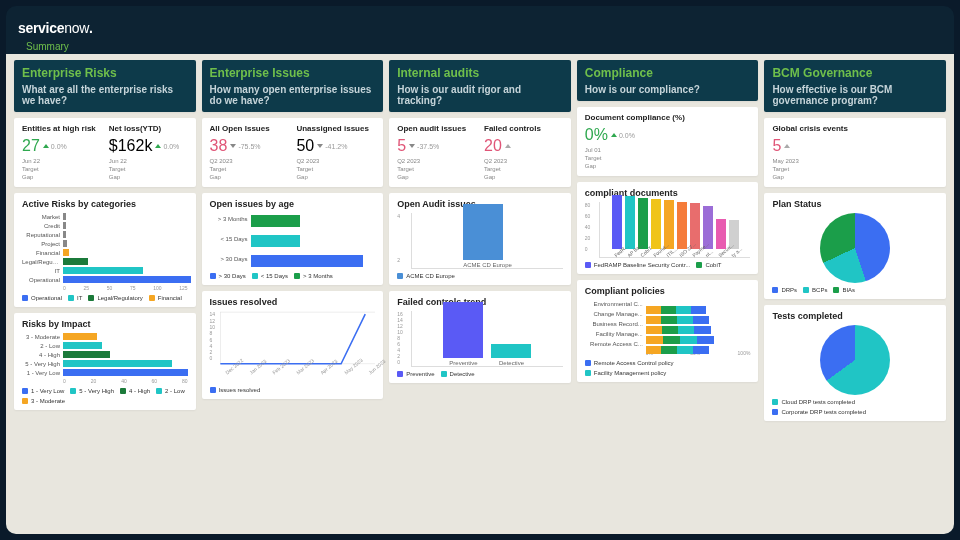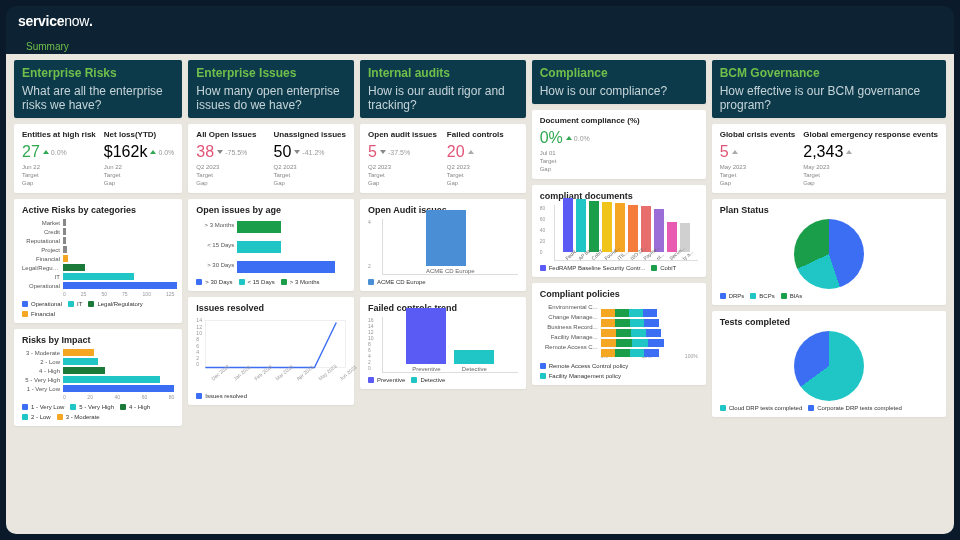--- a/index.html
+++ b/index.html
@@ -1,27 +1,27 @@
 <!DOCTYPE html>
 <html><head>
 <meta charset="utf-8">
 <style>
   * { margin: 0; padding: 0; box-sizing: border-box; font-family: -apple-system, BlinkMacSystemFont, "Segoe UI", Arial, sans-serif; }
   body { width: 960px; height: 540px; background: #0a1a2a; overflow: hidden; padding: 6px; }
   .frame { width: 100%; height: 100%; background: #0d2333; border-radius: 10px; overflow: hidden; display: flex; flex-direction: column; }
-  .topbar { height: 30px; display: flex; align-items: center; padding: 0 12px; }
+  .topbar { height: 30px; display: flex; align-items: flex-end; padding: 0 12px; }
   .logo { color: #fff; font-size: 14px; font-weight: 600; letter-spacing: -0.3px; }
   .logo span.light { font-weight: 300; }
   .tab { color: #6fbf4b; font-size: 10px; padding: 2px 0; margin-left: 8px; border-bottom: 2px solid #c4b5fd; }
   .board { flex: 1; background: #e8e6de; padding: 6px 8px; display: grid; grid-template-columns: repeat(5, 1fr); gap: 6px; overflow: hidden; }
   .col { display: flex; flex-direction: column; gap: 6px; }
   .card { background: #fff; border-radius: 2px; padding: 6px 8px; box-shadow: 0 1px 2px rgba(0,0,0,0.05); }
   .card.header { background: #0d3a4a; color: #fff; }
   .card-title { color: #6fbf4b; font-weight: 700; font-size: 12px; margin-bottom: 4px; }
-  .card-sub { color: #c5d4d9; font-size: 12px; font-weight: 400; }
+  .card-sub { color: #c5d4d9; font-size: 10px; font-weight: 700; }
   .kpi-row { display: flex; gap: 8px; }
   .kpi { flex: 1; }
   .kpi-label { font-size: 8px; font-weight: 700; color: #222; margin-bottom: 4px; white-space: nowrap; overflow: hidden; text-overflow: ellipsis; }
   .kpi-val { display: flex; align-items: center; gap: 3px; }
   .kpi-num { font-size: 16px; font-weight: 400; }
   .green { color: #2fa84f; }
   .pink { color: #e05577; }
   .kpi-trend { font-size: 7px; color: #999; display: inline-flex; align-items: center; gap: 2px; }
   .kpi-trend .tri { width: 0; height: 0; border-left: 3px solid transparent; border-right: 3px solid transparent; }
   .tri.up { border-bottom: 4px solid #2fa84f; }
@@ -532,30 +532,20 @@
             <div class="kpi">
     <div class="kpi-label">Global crisis events</div>
     <div class="kpi-val">
       <span class="kpi-num pink">5</span>
       <span class="kpi-trend">
                   <span class="tri flat"></span>
                 </span>
     </div>
     <div class="kpi-meta">May 2023<br>Target<br>Gap</div>
   </div>
-            <div class="kpi">
-    <div class="kpi-label">Global emergency response events</div>
-    <div class="kpi-val">
-      <span class="kpi-num ">2,343</span>
-      <span class="kpi-trend">
-                  <span class="tri flat"></span>
-                </span>
-    </div>
-    <div class="kpi-meta">May 2023<br>Target<br>Gap</div>
-  </div>
           </div>
       </div>
       <div class="card">
         <div class="chart-title">Plan Status</div>
         <div class="pie" style="background:conic-gradient(#3b6ef2 0% 45%, #20c5c5 45% 68%, #1b9e4a 68% 100%)"></div>
           <div class="legend">
             <div class="item">
               <span class="sw" style="background:#3b6ef2"></span>
               <span>DRPs</span>
             </div>

